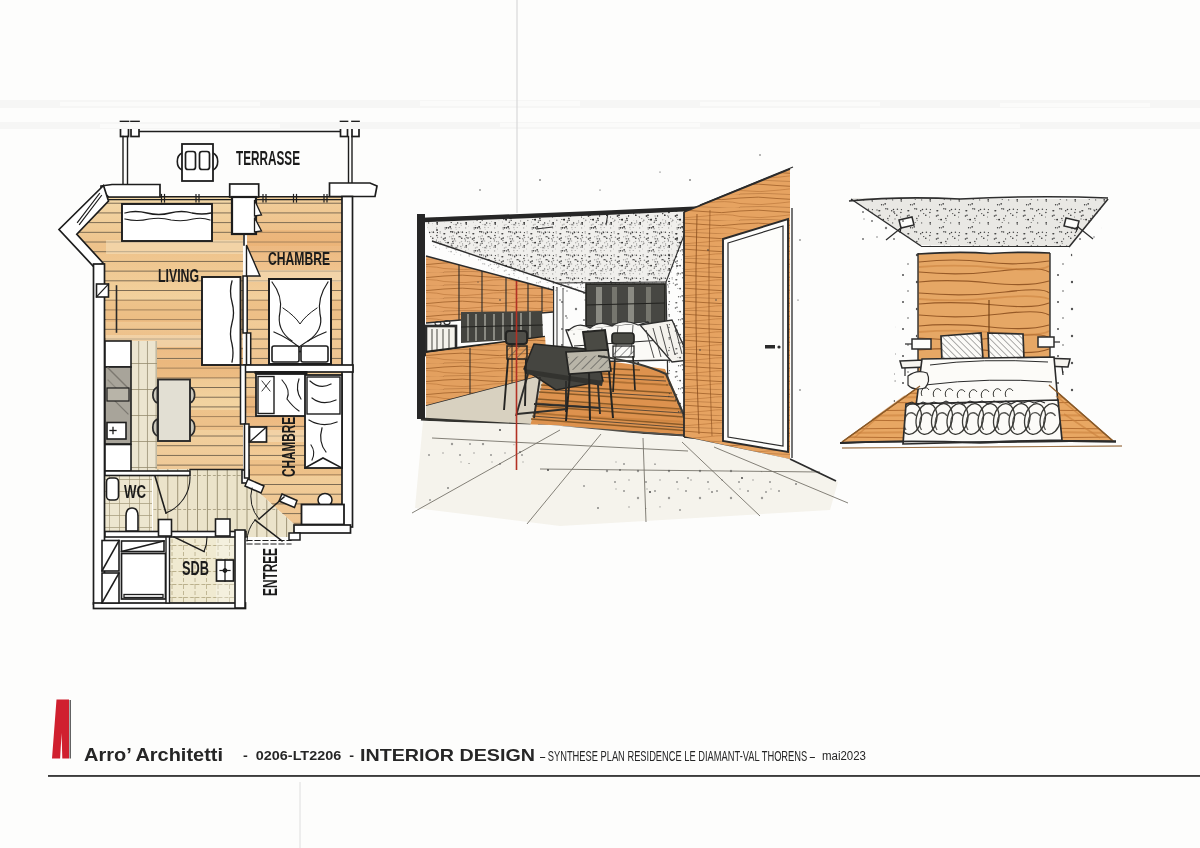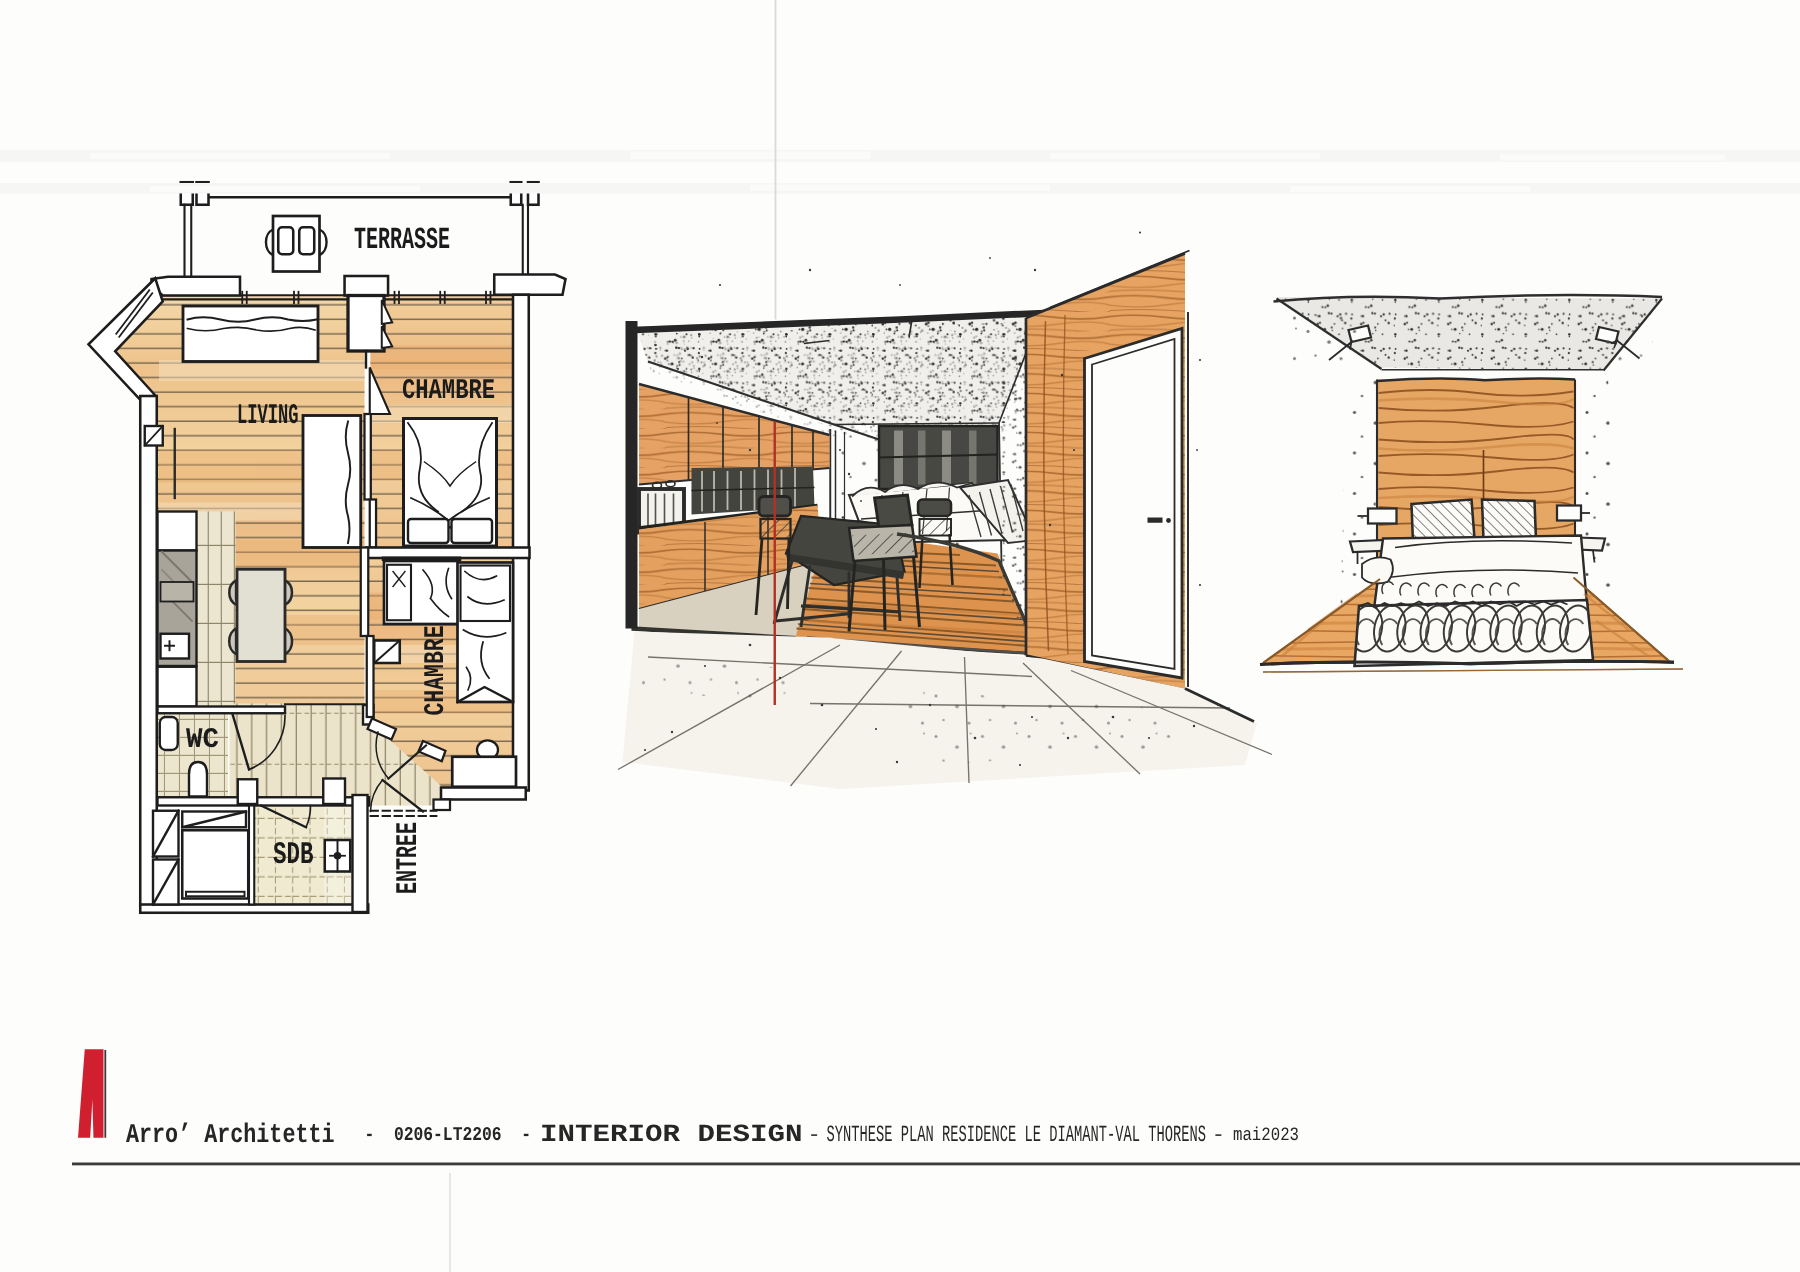--- a/index.html
+++ b/index.html
@@ -1,17 +1,17 @@
 <!DOCTYPE html>
 <html><head>
 <meta charset="utf-8">
 <style>
   html,body{margin:0;padding:0;background:#fdfdfc;}
   #page{position:relative;width:1200px;height:848px;background:#fdfdfc;overflow:hidden;
-        font-family:Liberation Mono, monospace;}
+        font-family:Liberation Sans, sans-serif;}
   svg{position:absolute;left:0;top:0;}
 </style>
 </head>
 <body>
 <div id="page">
 <svg width="1200" height="848" viewBox="0 0 1200 848">
 <defs>
 
   <pattern id="planks" patternUnits="userSpaceOnUse" width="60" height="9.7">
     <rect width="60" height="9.7" fill="none"></rect>

